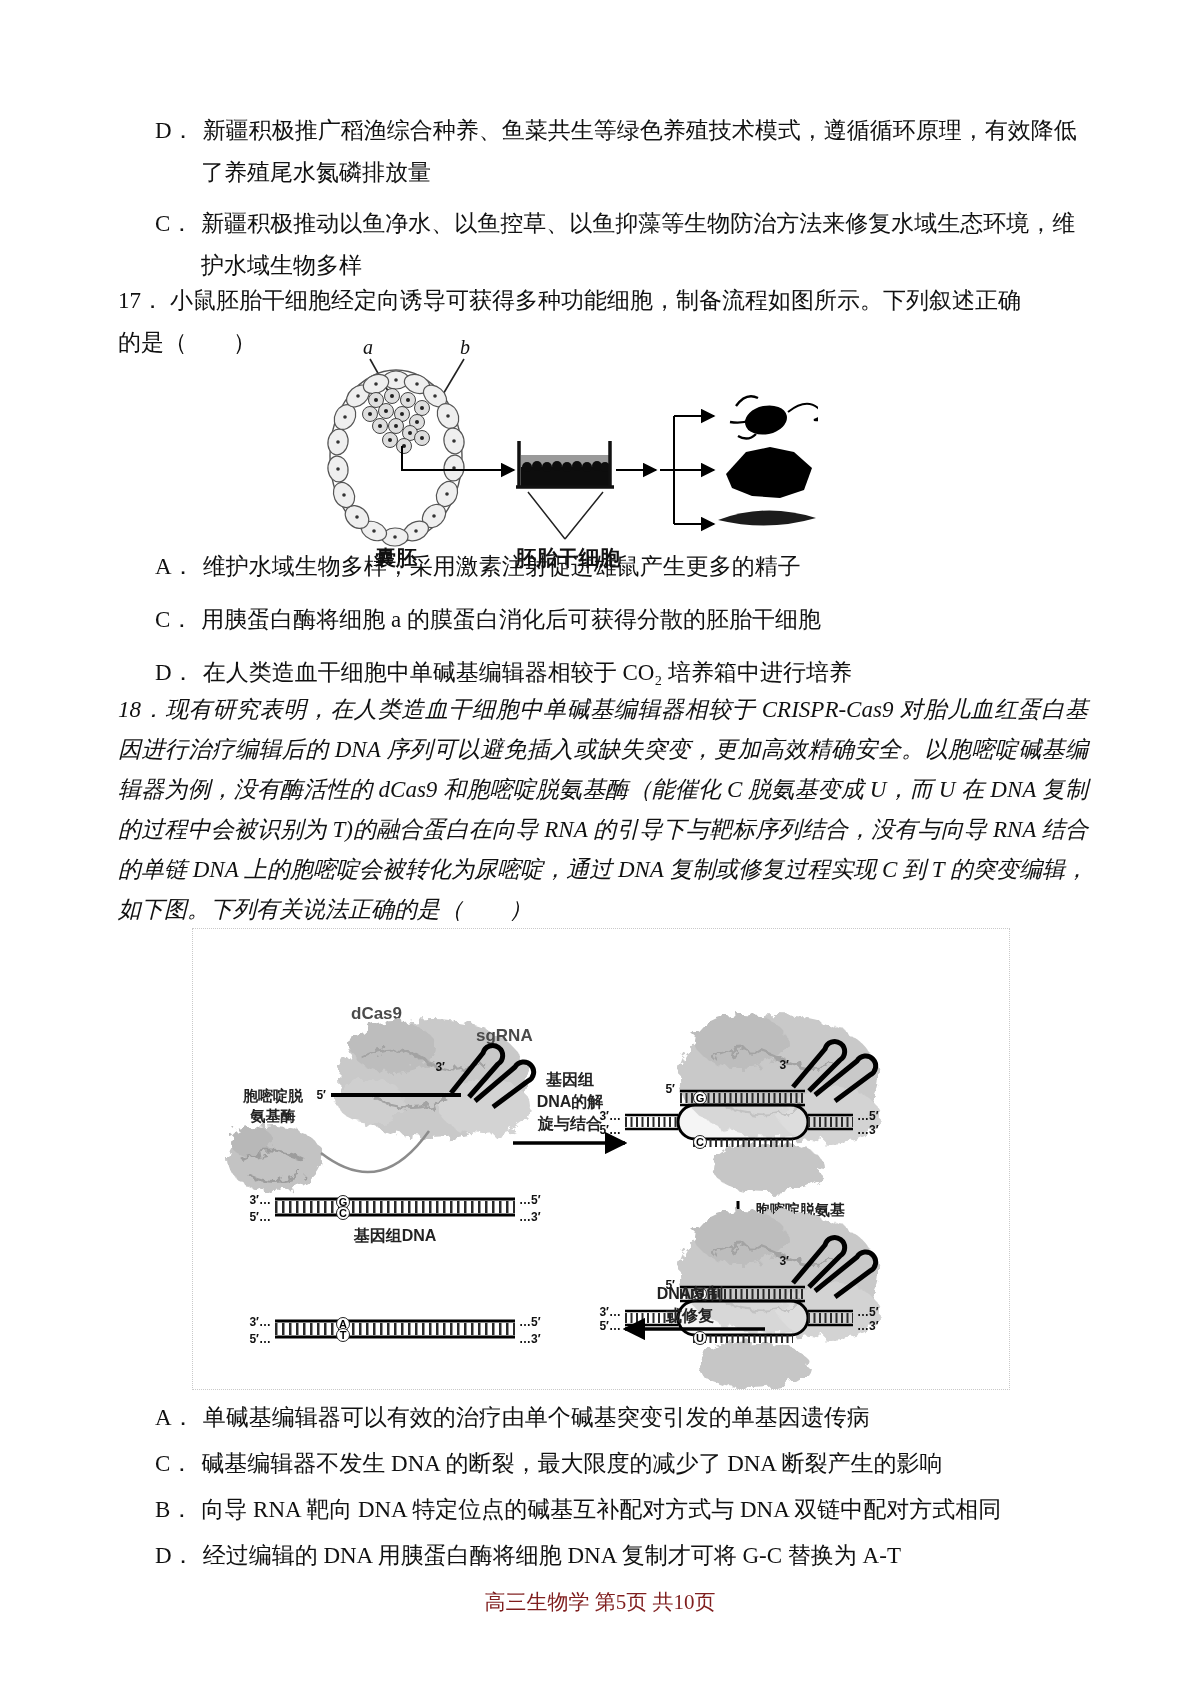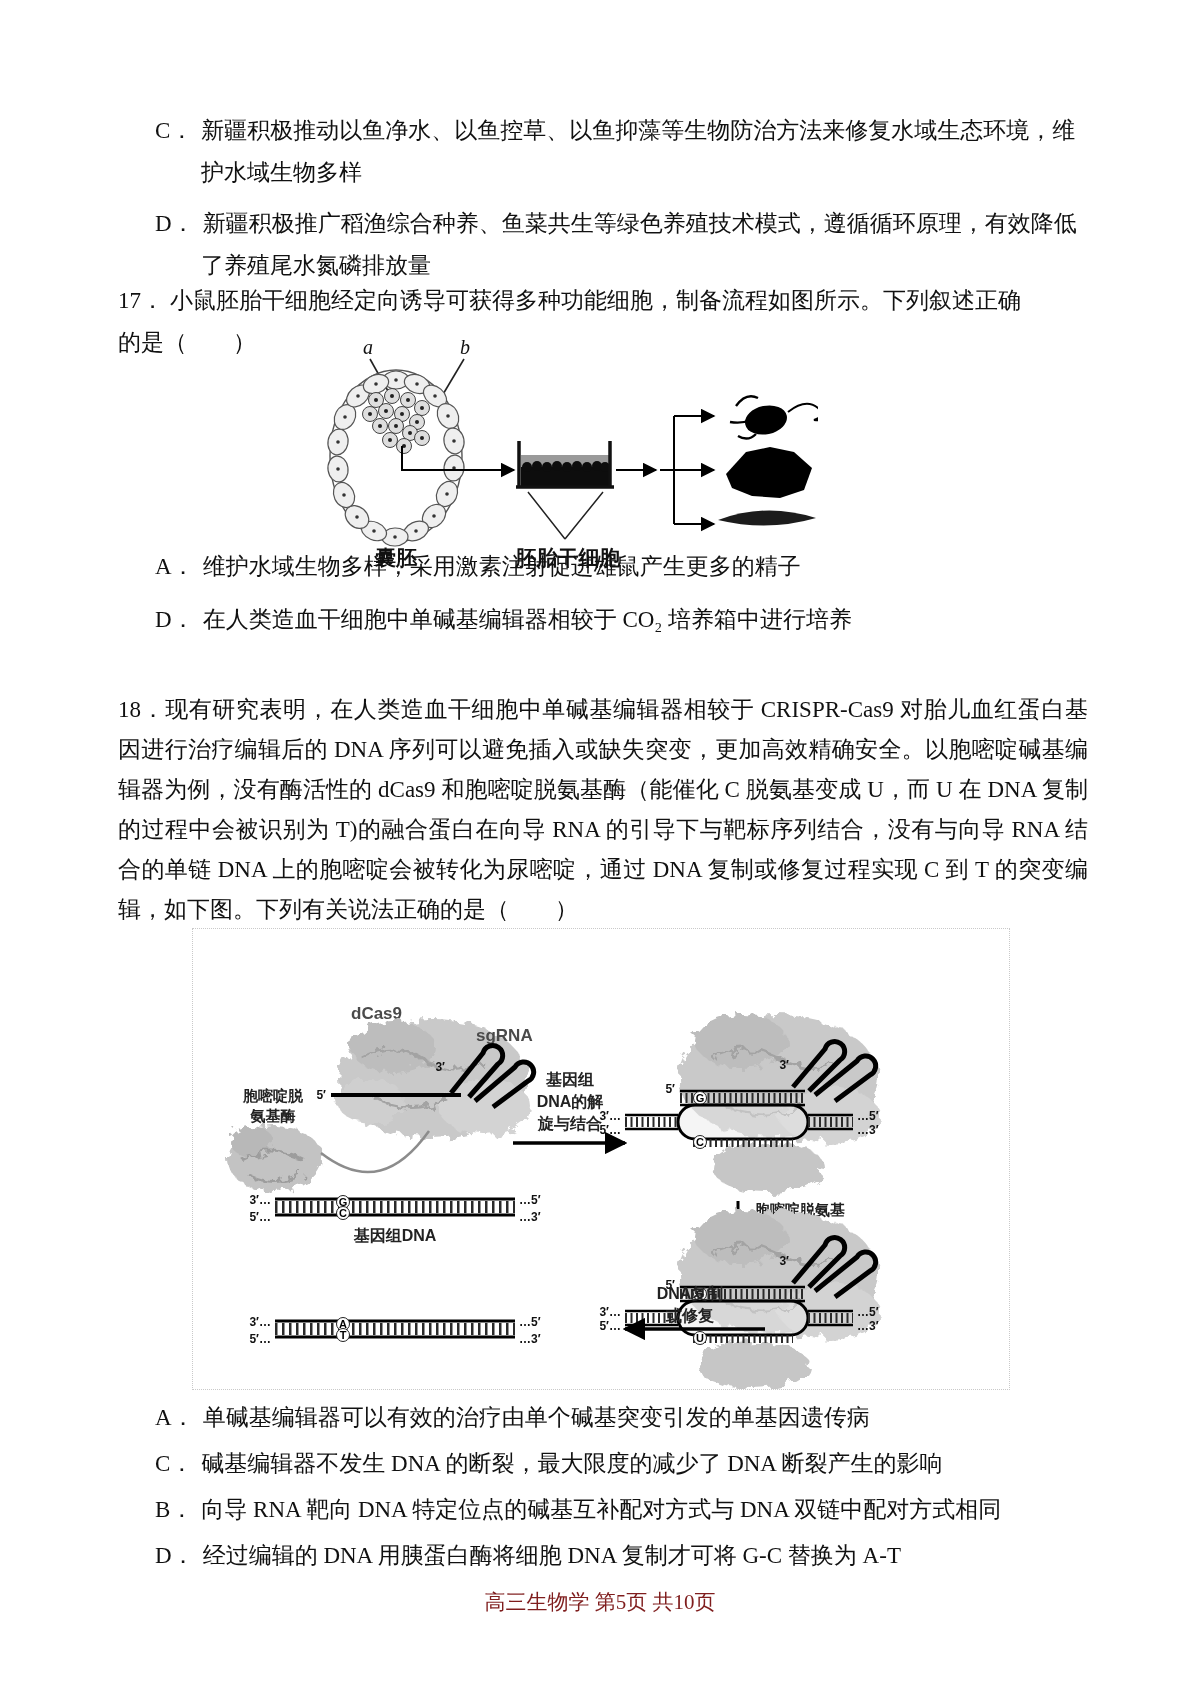--- a/index.html
+++ b/index.html
@@ -19,21 +19,21 @@
     text-indent:-46px;
     font-size:23px;
     line-height:42px;
     margin-bottom:9px;
   }
   .opt .letter{margin-right:8px;}
   .stem{font-size:23px;line-height:42px;margin:0;}
   .stem .qnum{margin-right:6px;}
   .stem-justify{
     font-size:23px;line-height:40px;margin:0;
-    text-align:justify;text-justify:inter-ideograph;
+    text-align:justify;text-justify:inter-ideograph;font-style:italic;
   }
   .optrow{
     margin-left:37px;
     padding-left:46px;
     text-indent:-46px;
     font-size:23px;
     line-height:44px;
     margin-bottom:2px;
   }
   .optrow .letter{margin-right:8px;}
@@ -48,22 +48,22 @@
   svg text.endlbl{font-family:"Liberation Sans","DejaVu Sans",sans-serif;font-weight:bold;font-size:12px;fill:#111;}
   svg text.baselbl{font-family:"Liberation Sans","DejaVu Sans",sans-serif;font-weight:bold;font-size:11px;fill:#000;}
   svg text.serifcap{font-family:"Liberation Serif","DejaVu Serif",serif;fill:#111;}
 </style>
 </head>
 <body>
 
 <div class="page">
 
   <div class="sec" style="top:110px;">
+    <div class="opt"><span class="letter">D．</span><span>新疆积极推广稻渔综合种养、鱼菜共生等绿色养殖技术模式，遵循循环原理，有效降低了养殖尾水氮磷排放量</span></div>
     <div class="opt"><span class="letter">C．</span><span>新疆积极推动以鱼净水、以鱼控草、以鱼抑藻等生物防治方法来修复水域生态环境，维护水域生物多样</span></div>
-    <div class="opt"><span class="letter">D．</span><span>新疆积极推广稻渔综合种养、鱼菜共生等绿色养殖技术模式，遵循循环原理，有效降低了养殖尾水氮磷排放量</span></div>
   </div>
 
   <div class="sec" style="top:280px;">
     <p class="stem"><span class="qnum">17．</span><span>小鼠胚胎干细胞经定向诱导可获得多种功能细胞，制备流程如图所示。下列叙述正确</span><br><span>的是（　　）</span></p>
   </div>
 
   <svg class="fig" style="left:318px;top:334px;" width="500" height="238" viewBox="0 0 500 238">
     <defs>
       <marker id="ar" viewBox="0 0 10 10" refX="9" refY="5" markerWidth="7.5" markerHeight="7.5" orient="auto">
         <path d="M0,0 L10,5 L0,10 Z" fill="#000"></path>
@@ -189,20 +189,21 @@
       <path d="M418,72 q10,-14 22,-8 M412,88 q12,2 20,-2 M420,102 q10,6 18,-2"></path>
       <path d="M470,78 q18,-14 30,-4 q8,8 -4,12 q14,2 20,-8" stroke-width="2"></path>
       <ellipse cx="448" cy="86" rx="20" ry="13" fill="#000" transform="rotate(-12 448 86)"></ellipse>
     </g>
     <path d="M408,140 L428,118 L452,113 L476,118 L494,134 L486,156 L462,164 L434,162 L414,154 Z" fill="#000"></path>
     <path d="M400,186 Q448,168 498,184 Q450,198 400,186 Z" fill="#1c1c1c"></path>
   </svg>
 
   <div class="sec" style="top:546px;">
     <div class="opt" style="line-height:42px;margin-bottom:11px;"><span class="letter">A．</span><span>维护水域生物多样，采用激素注射促进雄鼠产生更多的精子</span></div>
+    <div class="opt" style="line-height:42px;margin-bottom:11px;"><span class="letter">C．</span><span>用胰蛋白酶将细胞 a 的膜蛋白消化后可获得分散的胚胎干细胞</span></div>
     <div class="opt" style="line-height:42px;"><span class="letter">D．</span><span>在人类造血干细胞中单碱基编辑器相较于 CO₂ 培养箱中进行培养</span></div>
   </div>
 
   <div class="sec" style="top:690px;">
     <p class="stem-justify"><span class="qnum">18．</span><span>现有研究表明，在人类造血干细胞中单碱基编辑器相较于 CRISPR-Cas9 对胎儿血红蛋白基因进行治疗编辑后的 DNA 序列可以避免插入或缺失突变，更加高效精确安全。以胞嘧啶碱基编辑器为例，没有酶活性的 dCas9 和胞嘧啶脱氨基酶（能催化 C 脱氨基变成 U，而 U 在 DNA 复制的过程中会被识别为 T)的融合蛋白在向导 RNA 的引导下与靶标序列结合，没有与向导 RNA 结合的单链 DNA 上的胞嘧啶会被转化为尿嘧啶，通过 DNA 复制或修复过程实现 C 到 T 的突变编辑，如下图。下列有关说法正确的是（　　）</span></p>
   </div>
 
   <svg class="fig fig18box" style="left:192px;top:928px;" width="816" height="460" viewBox="0 0 816 460">
     <defs>
       <marker id="ar2" viewBox="0 0 10 10" refX="9" refY="5" markerWidth="6.5" markerHeight="6.5" orient="auto">

